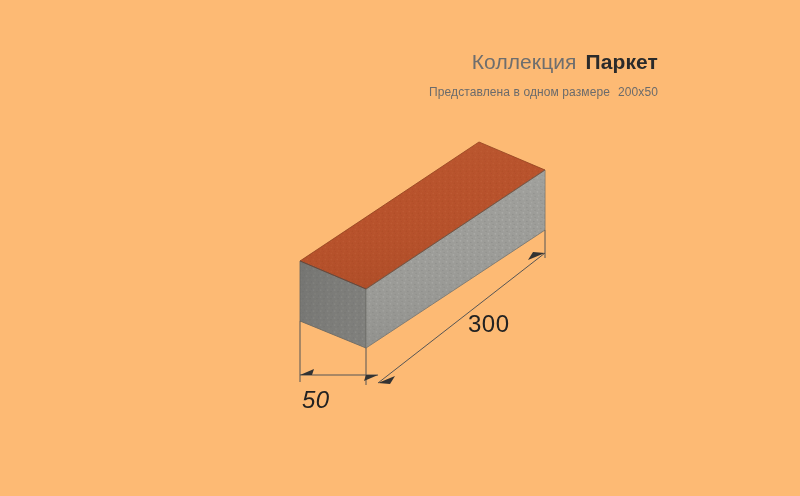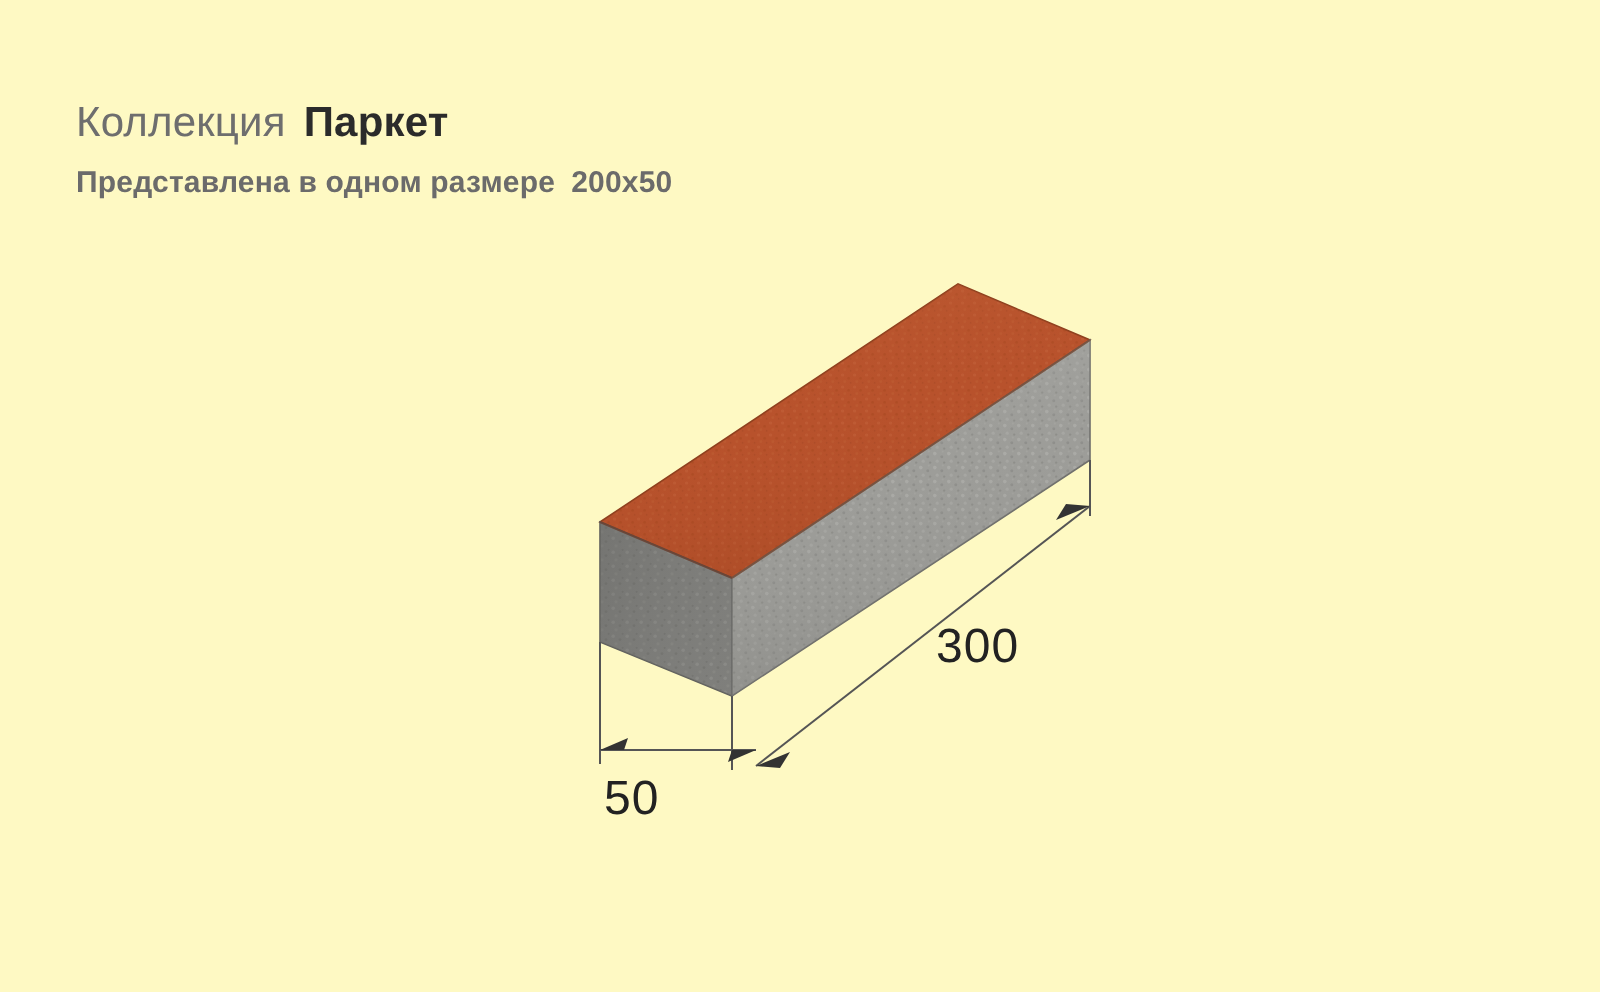--- a/index.html
+++ b/index.html
@@ -15,21 +15,22 @@
     overflow: hidden;
     font-family: "Liberation Sans", sans-serif;
     background: #ffffff;
   }
 
   #page {
     position: absolute;
     left: 0; top: 0;
     width: 800px;
     height: 496px;
-    background: #fef9c3;
+    background: #fdba74;
+    text-align: right;
   }
 
   
   .header {
     position: absolute;
     left: 38px;
     top: 48px;
     width: 620px;
   }
   .line1 {
@@ -41,24 +42,24 @@
   .collection-word {
     color: #6e6e6e;
     font-weight: 400;
   }
   .collection-name {
     color: #2b2b2b;
     font-weight: 700;
     margin-left: 9px;
   }
   .line2 {
-    font-size: 15px;
+    font-size: 12px;
     line-height: 26px;
     color: #6b6b6b;
-    font-weight: 700;
+    font-weight: 400;
     white-space: nowrap;
     margin-top: 4px;
     letter-spacing: 0.1px;
   }
   .size-value {
     color: #6b6b6b;
     margin-left: 8px;
   }
 
   
@@ -74,21 +75,21 @@
   }
   .dim-label {
     position: absolute;
     color: #222222;
     font-size: 24px;
     font-weight: 400;
     letter-spacing: 0.5px;
     white-space: nowrap;
   }
   #dim-200 { left: 468px; top: 310px; }
-  #dim-50  { left: 302px; top: 386px; }
+  #dim-50  { left: 302px; top: 386px; font-style: italic; }
 </style>
 </head>
 <body>
 
 <div id="page">
 
   <div class="header">
     <div class="line1">
       <span class="collection-word">Коллекция</span><span class="collection-name">Паркет</span>
     </div>

